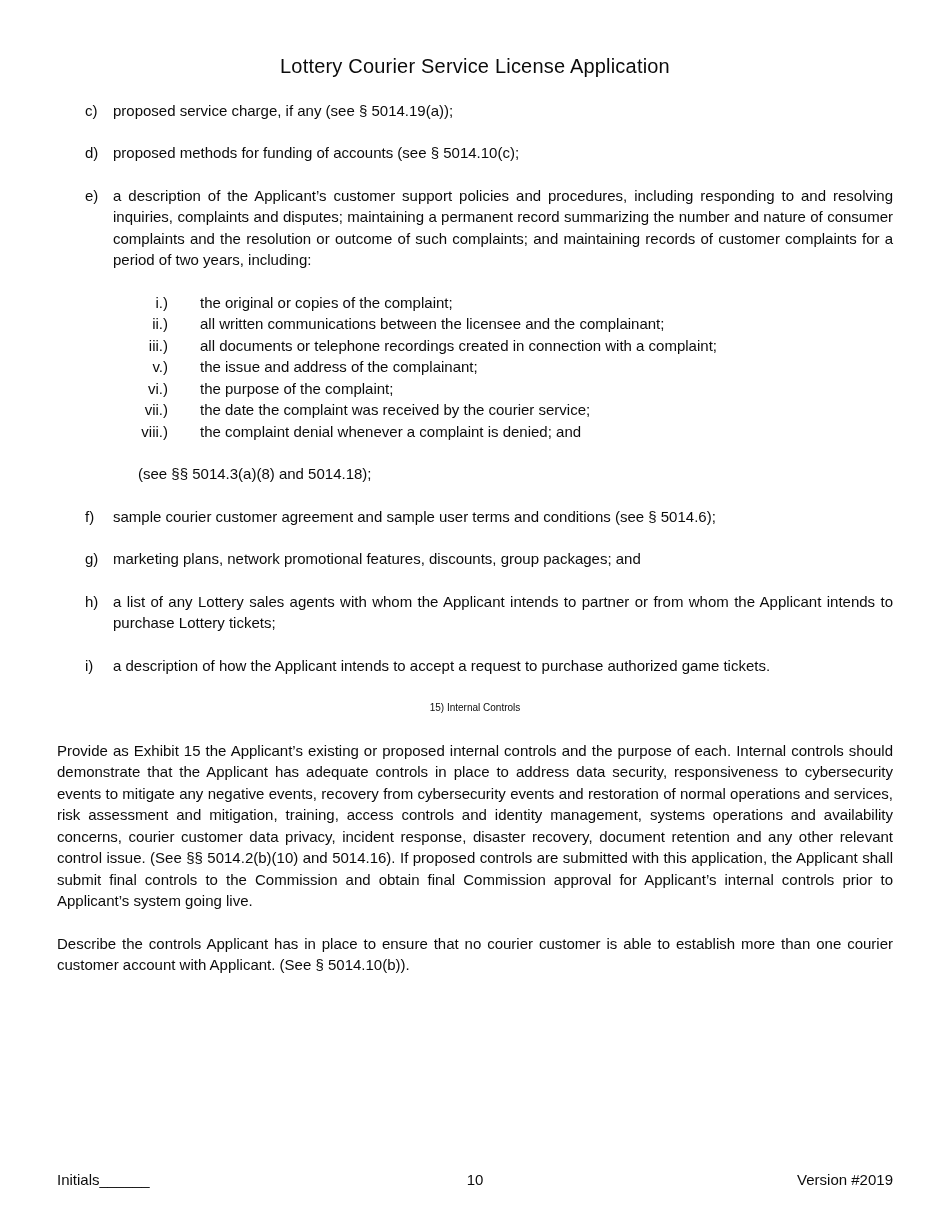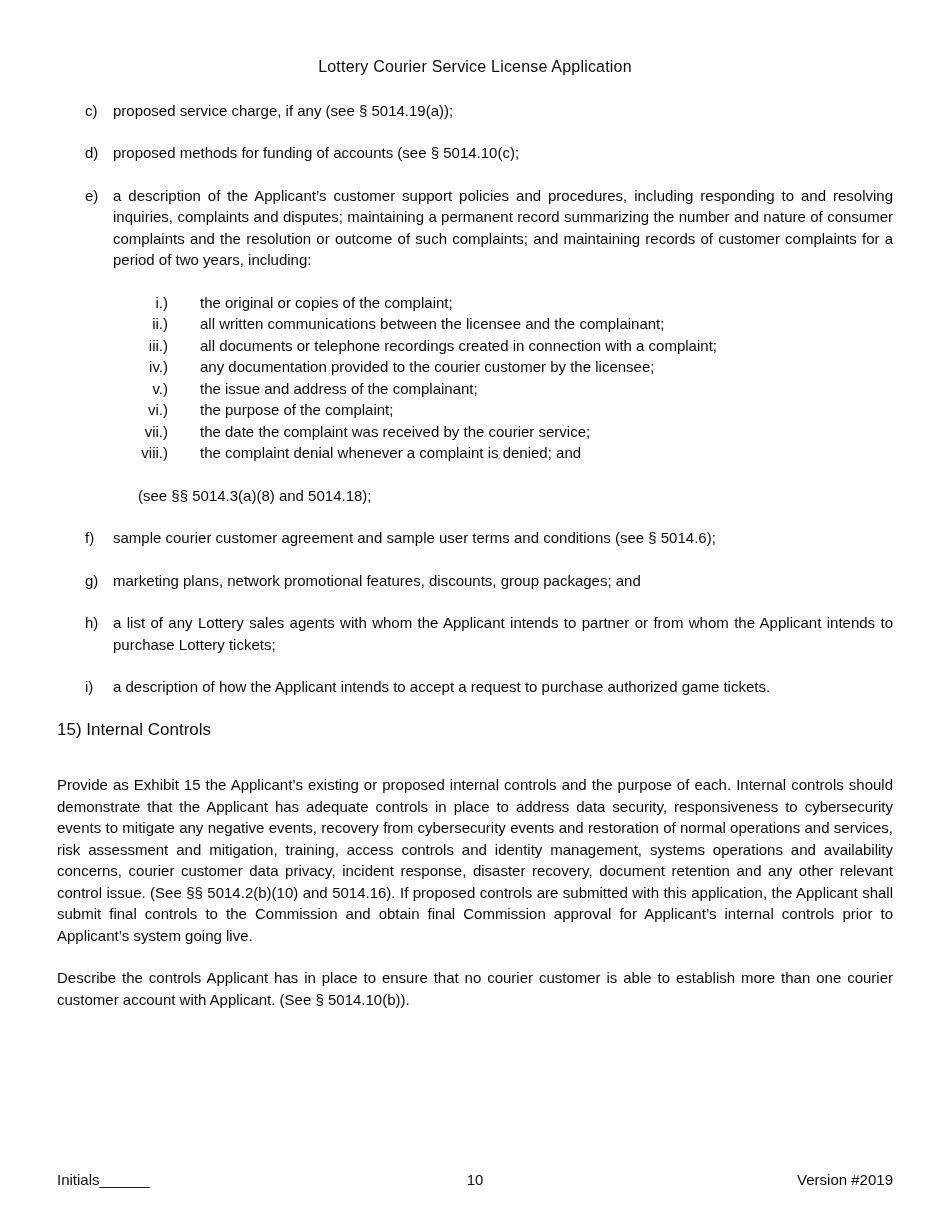--- a/index.html
+++ b/index.html
@@ -12,21 +12,21 @@
     background: #ffffff;
     color: #0b0b0b;
     font-family: "Liberation Sans", sans-serif;
     font-size: 15px;
     line-height: 21.5px;
     display: flex;
     flex-direction: column;
   }
   .doc-title {
     text-align: center;
-    font-size: 16px;
+    font-size: 20px;
     font-weight: normal;
     margin-bottom: 22px;
     letter-spacing: 0.2px;
   }
   .alpha-item {
     display: flex;
     padding-left: 28px;
     margin-bottom: 21px;
   }
   .alpha-marker {
@@ -51,23 +51,24 @@
   .roman-text {
     flex: 1;
     margin-left: 32px;
     text-align: justify;
   }
   .see-note {
     padding-left: 81px;
     margin-bottom: 21px;
   }
   .section-heading {
-    font-size: 17px;
+    font-size: 10px;
     font-weight: normal;
-    margin-bottom: 34px;
+    margin-bottom: 21px;
+    text-align: center;
   }
   .para {
     text-align: justify;
     margin-bottom: 21px;
   }
   .page-footer {
     margin-top: auto;
     display: grid;
     grid-template-columns: 1fr auto 1fr;
     align-items: baseline;
@@ -100,24 +101,20 @@
     <span class="roman-marker">i.)</span>
     <div class="roman-text">the original or copies of the complaint;</div>
   </div>
   <div class="roman-item">
     <span class="roman-marker">ii.)</span>
     <div class="roman-text">all written communications between the licensee and the complainant;</div>
   </div>
   <div class="roman-item">
     <span class="roman-marker">iii.)</span>
     <div class="roman-text">all documents or telephone recordings created in connection with a complaint;</div>
-  </div>
-  <div class="roman-item">
-    <span class="roman-marker">iv.)</span>
-    <div class="roman-text">any documentation provided to the courier customer by the licensee;</div>
   </div>
   <div class="roman-item">
     <span class="roman-marker">v.)</span>
     <div class="roman-text">the issue and address of the complainant;</div>
   </div>
   <div class="roman-item">
     <span class="roman-marker">vi.)</span>
     <div class="roman-text">the purpose of the complaint;</div>
   </div>
   <div class="roman-item">

